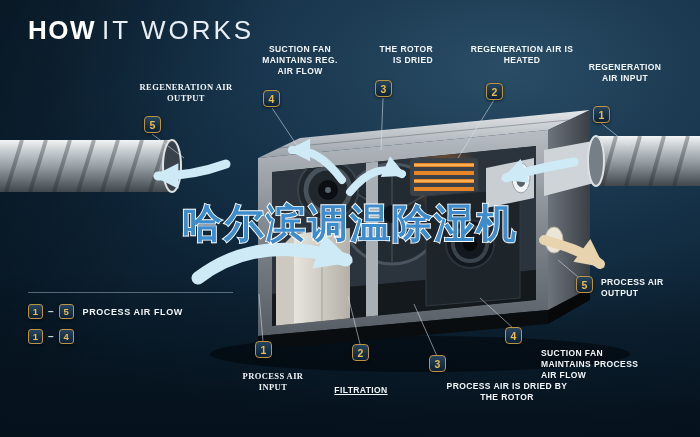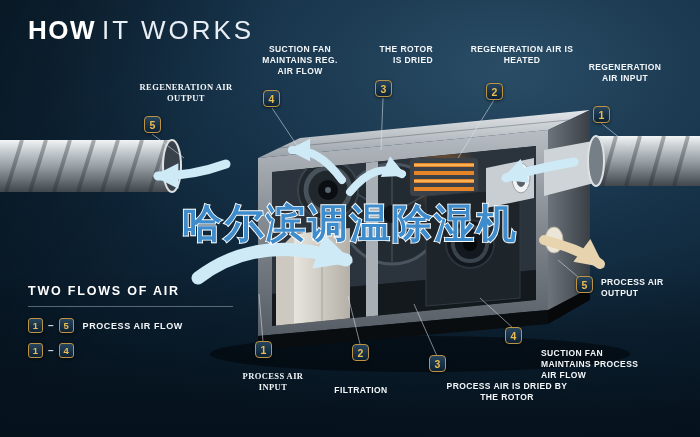--- a/index.html
+++ b/index.html
@@ -49,21 +49,21 @@
   #lbl-reg-air-heated  .txt{ left:466px; top:44px;  width:112px; text-align:center; }
   #lbl-reg-air-input   .bdg{ left:593px; top:106px; }
   #lbl-reg-air-input   .txt{ left:582px; top:62px;  width:86px;  text-align:center; }
   #lbl-process-air-output .bdg{ left:576px; top:276px; }
   #lbl-process-air-output .txt{ left:601px; top:277px; width:72px; }
   #lbl-suction-fan-process .bdg{ left:505px; top:327px; }
   #lbl-suction-fan-process .txt{ left:541px; top:348px; width:108px; }
   #lbl-process-air-dried .bdg{ left:429px; top:355px; }
   #lbl-process-air-dried .txt{ left:418px; top:381px; width:124px; text-align:center;margin-left:27px; }
   #lbl-filtration      .bdg{ left:352px; top:344px; }
-  #lbl-filtration      .txt{ left:330px; top:385px; width:62px; text-align:center; }
+  #lbl-filtration      .txt{ left:330px; top:385px; width:62px; text-align:center;text-decoration:underline; }
   #lbl-process-air-input .bdg{ left:255px; top:341px; }
   #lbl-process-air-input .txt{ left:240px; top:371px; width:66px; text-align:center;font-family:Liberation Serif, serif; }
 
   
   .legend{ position:absolute; left:28px; top:284px; width:205px; z-index:6; }
   .legend-title{ font-size:12.5px; font-weight:700; letter-spacing:1.8px; color:#fff; }
   .legend-divider{ height:1px; background:rgba(160,185,200,.5); margin:8px 0 11px; }
   .legend-row{ display:flex; align-items:center; margin-bottom:10px; }
   .legend .bdg{ position:static; width:15px; height:15px; font-size:9.5px; border-radius:3px; flex:0 0 auto; }
   .dash{ color:#cfdae2; margin:0 5px; font-size:10px; font-weight:700; }
@@ -293,21 +293,20 @@
   <div class="lbl" id="lbl-filtration">
     <span class="bdg">2</span>
     <span class="txt">FILTRATION</span>
   </div>
   <div class="lbl" id="lbl-process-air-input">
     <span class="bdg">1</span>
     <span class="txt">PROCESS AIR INPUT</span>
   </div>
 
   <div class="legend">
-    <div class="legend-title">TWO FLOWS OF AIR</div>
     <div class="legend-divider"></div>
     <div class="legend-row">
       <span class="bdg">1</span>
       <span class="dash">–</span>
       <span class="bdg">5</span>
       <span class="legend-label">PROCESS AIR FLOW</span>
     </div>
     <div class="legend-row">
       <span class="bdg">1</span>
       <span class="dash">–</span>

